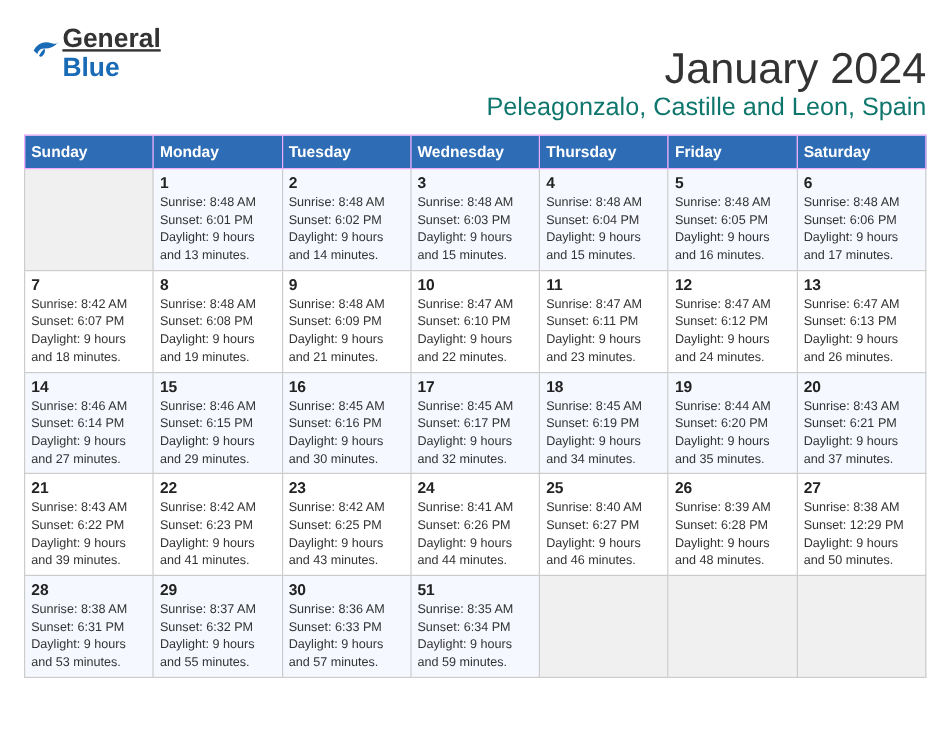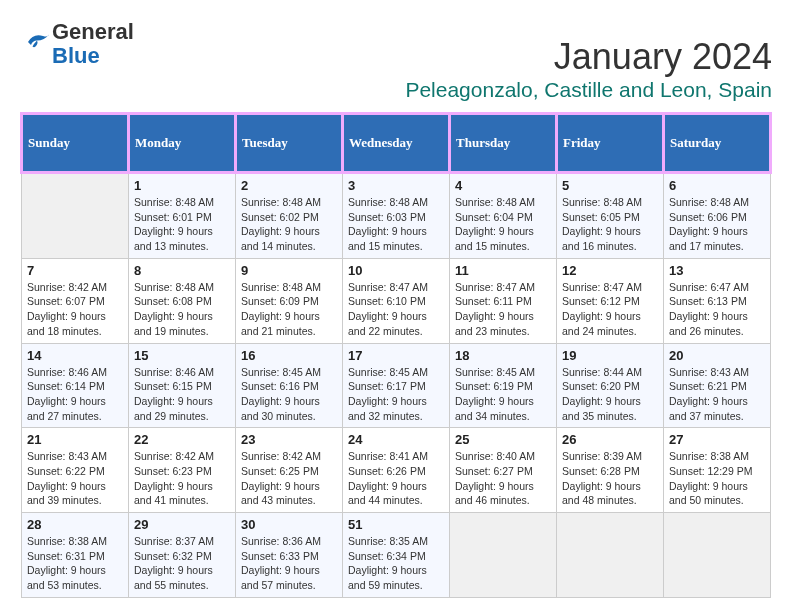--- a/index.html
+++ b/index.html
@@ -18,21 +18,21 @@
     }
     .logo {
       display: flex;
       align-items: center;
     }
     .logo-text {
       font-size: 22px;
       font-weight: bold;
       line-height: 1.1;
     }
-    .logo-text .general { color: #333; }
+    .logo-text .general { color: #333; text-decoration: underline; }
     .logo-text .blue { color: #1a6bb5; }
     .logo-bird {
       width: 30px;
       height: 30px;
       margin-left: 2px;
     }
     .title-block {
       text-align: right;
     }
     .month-title {
@@ -49,26 +49,25 @@
     table {
       width: 100%;
       border-collapse: collapse;
       font-size: 11px;
     }
     thead tr {
       background-color: #2e6db5;
       color: #fff;
     }
     thead th {
-      padding: 20px 5px;
+      padding: 6px 5px;
       text-align: left;
       font-weight: bold;
       font-size: 13px;
-      border: 3px solid #f0abfc;
-      font-family: Liberation Serif, serif;
+      border: 1px solid #f0abfc;
     }
     tbody tr {
       vertical-align: top;
     }
     tbody td {
       border: 1px solid #ccc;
       padding: 4px 5px;
       height: 80px;
       width: calc(100% / 7);
     }

